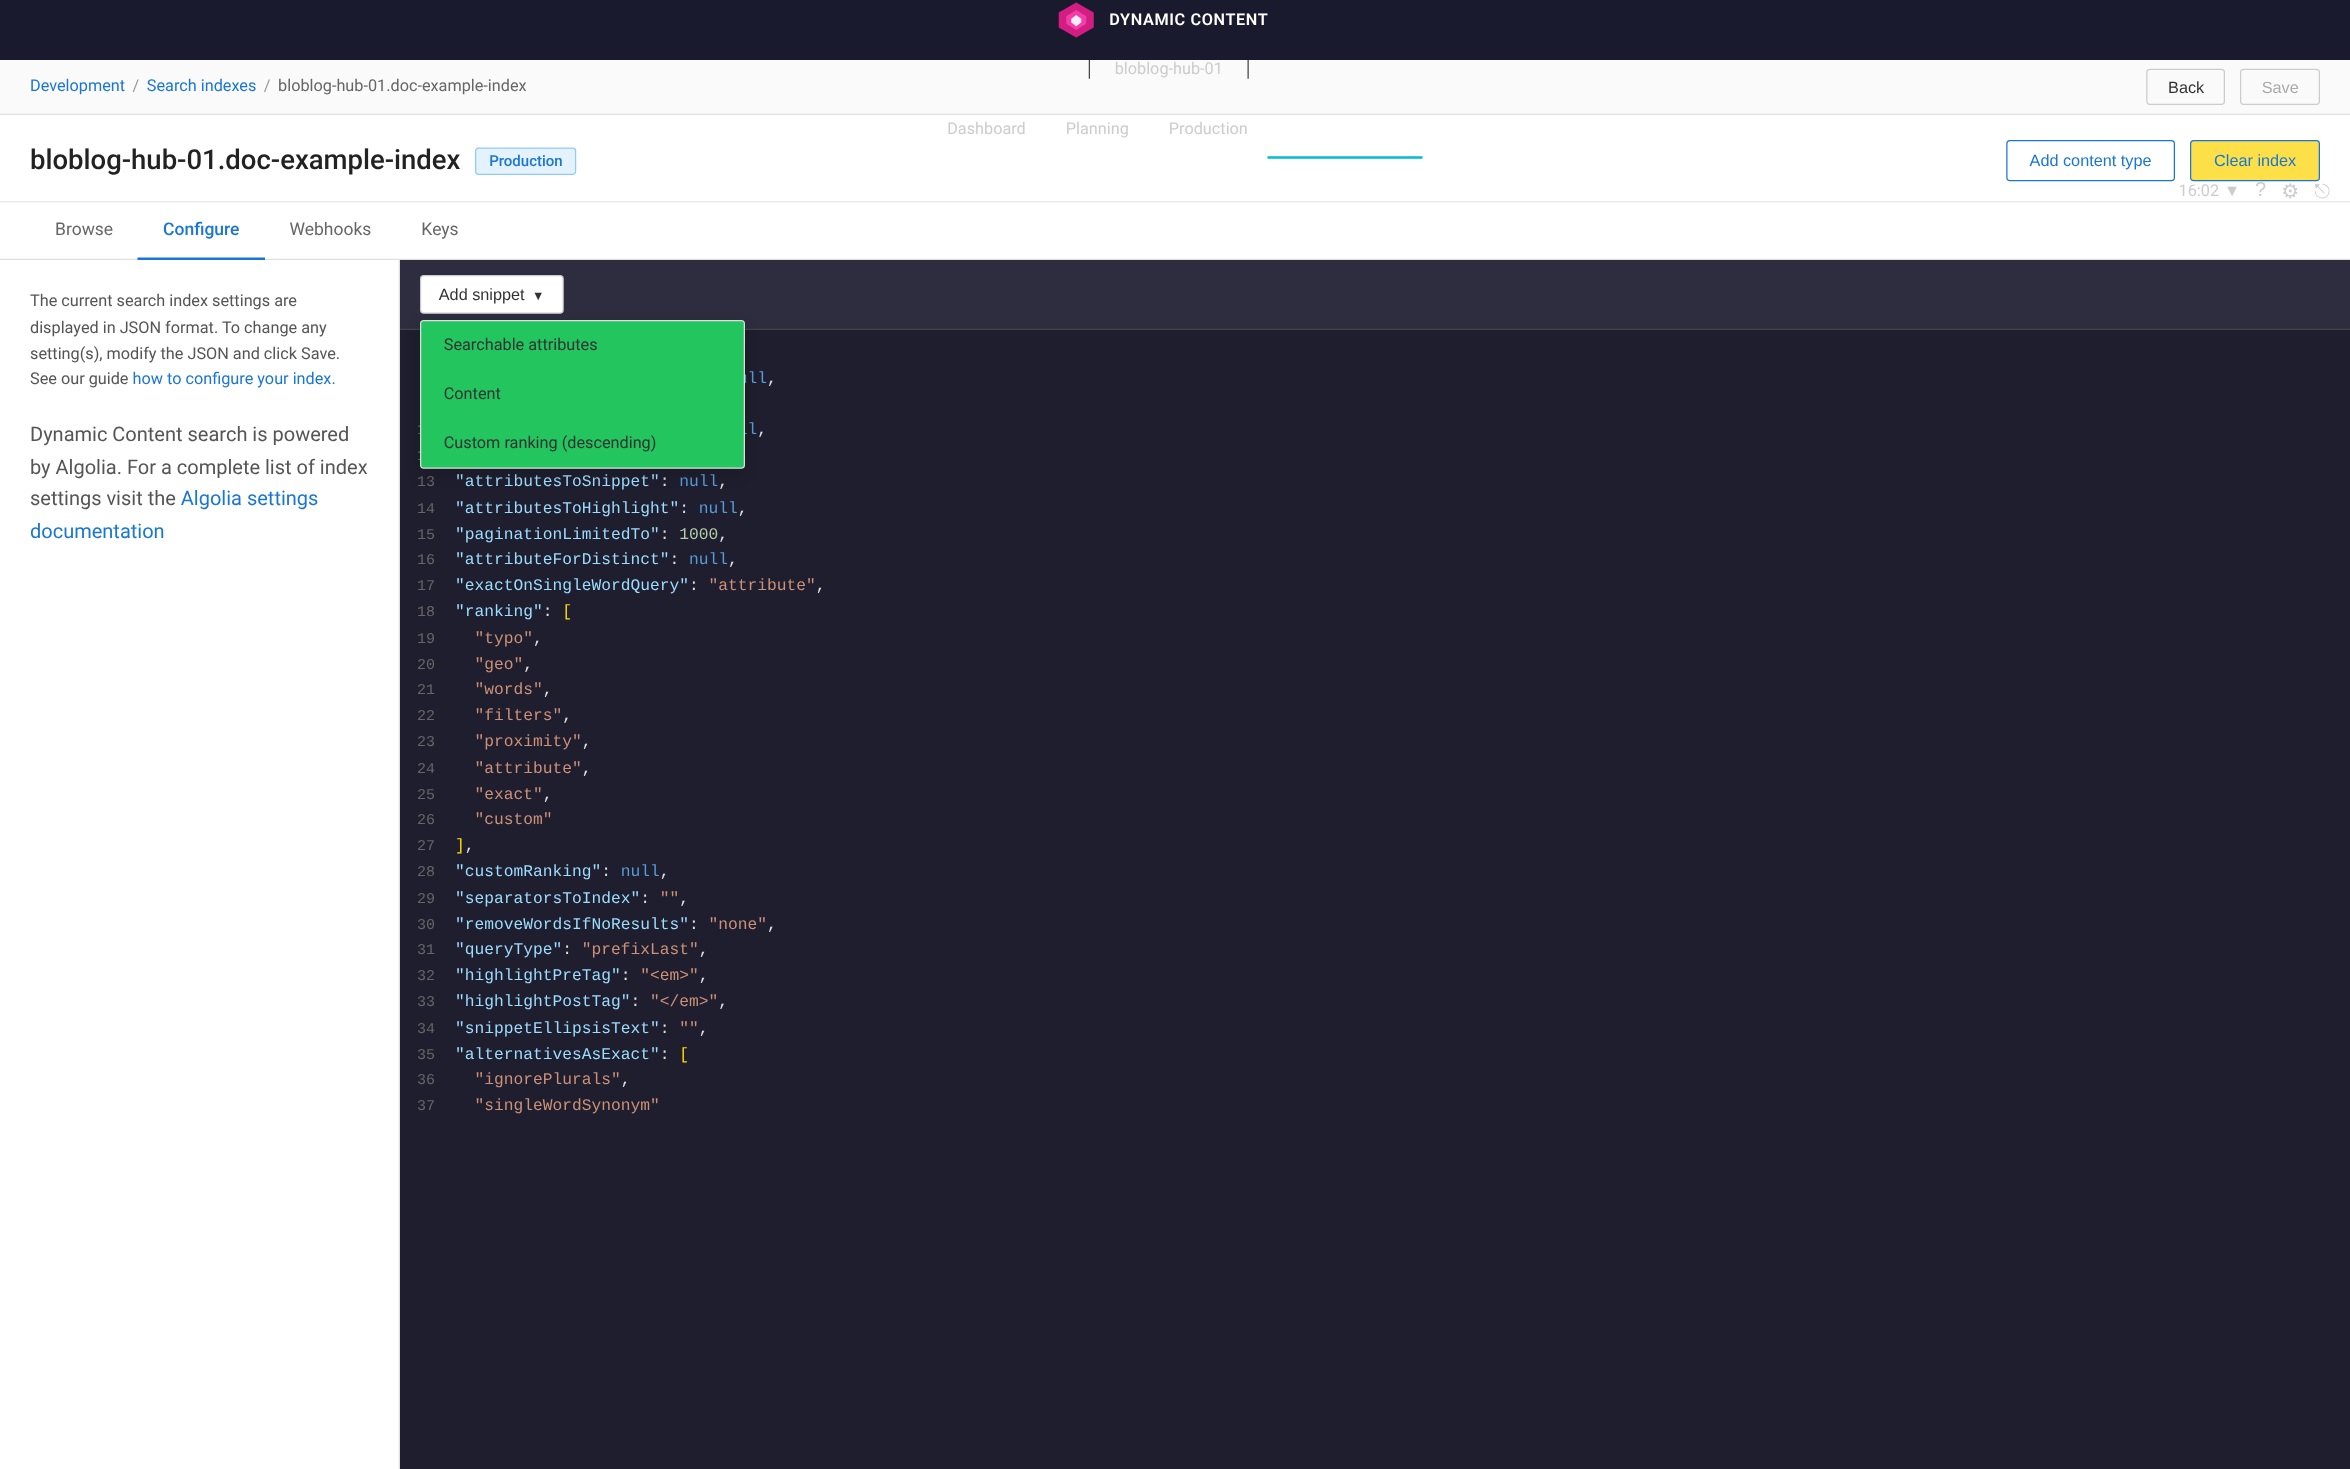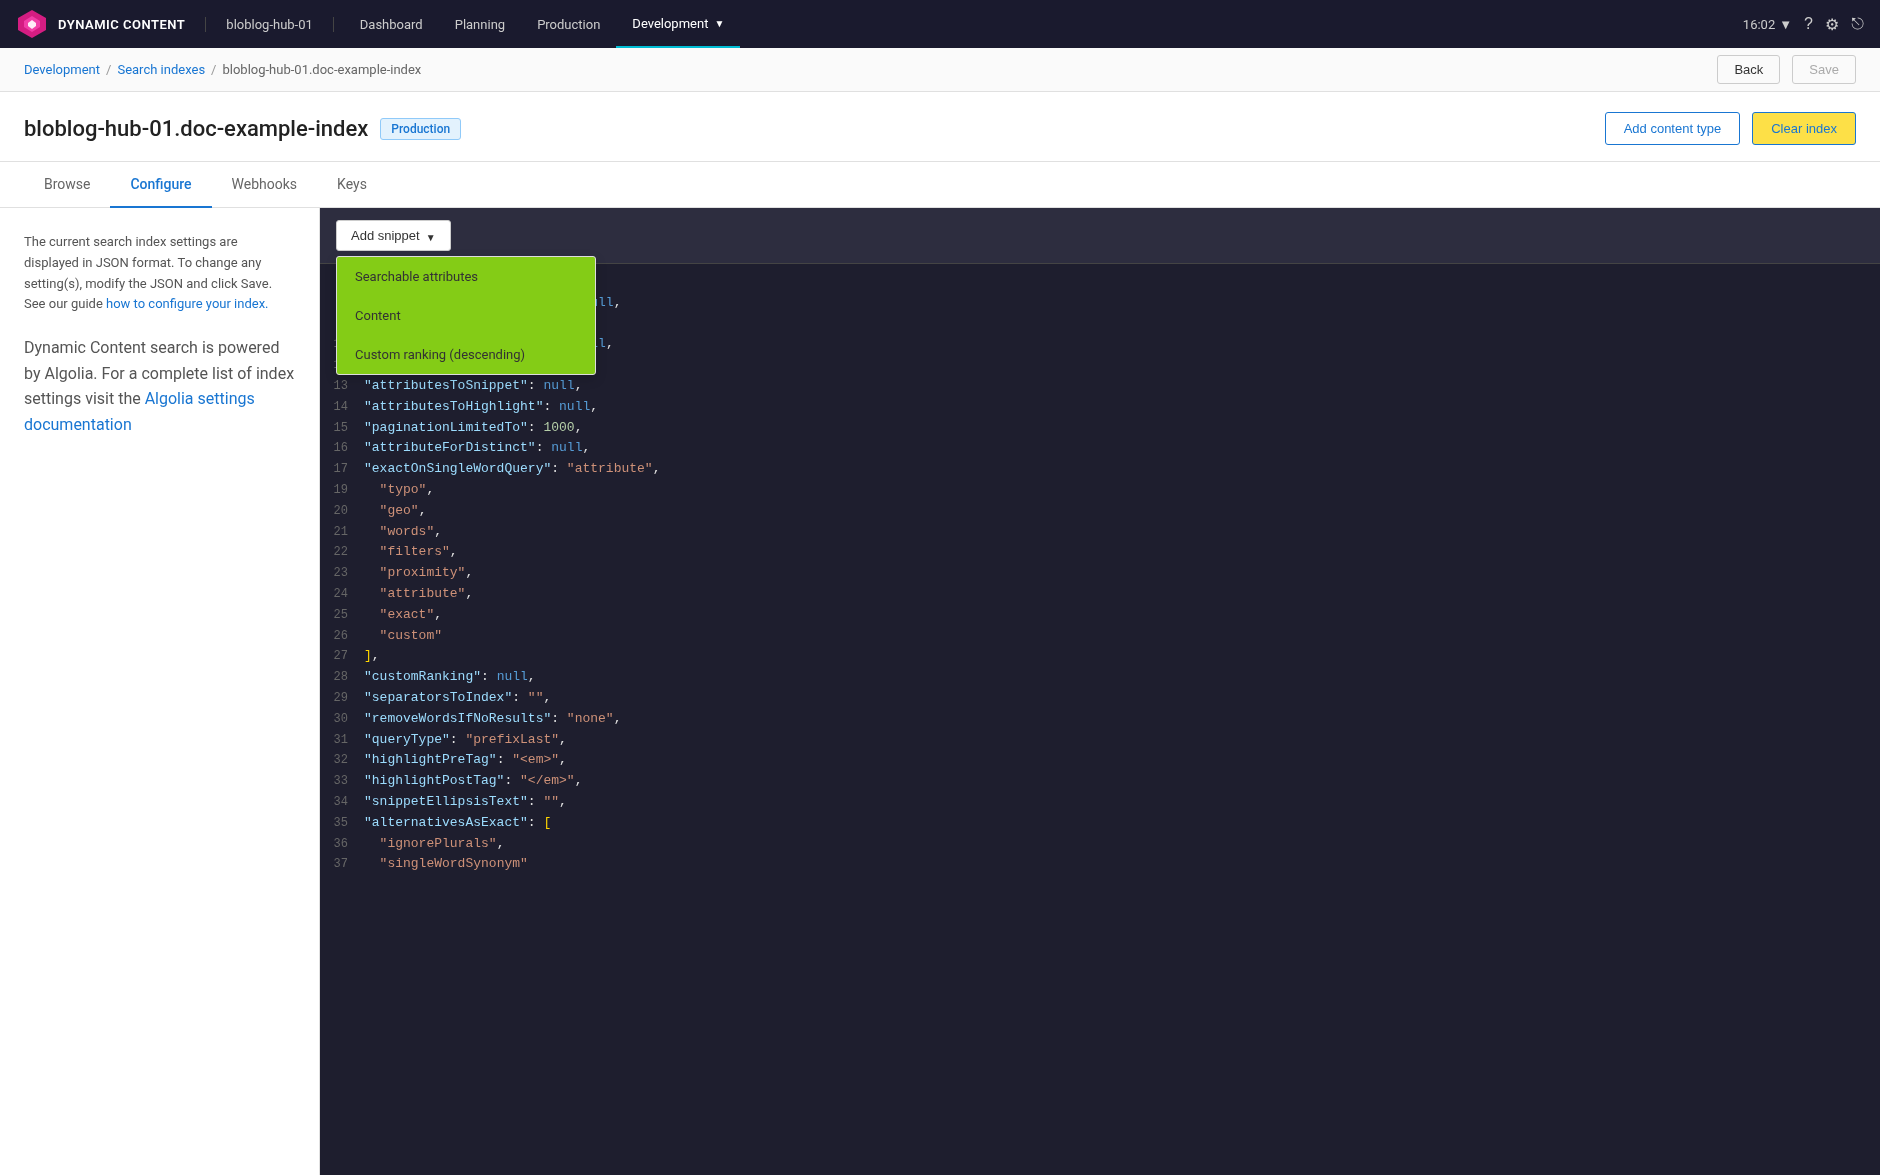--- a/index.html
+++ b/index.html
@@ -1,20 +1,20 @@
 <!DOCTYPE html>
 <html><head>
   <meta charset="utf-8">
   <style>
     * { margin: 0; padding: 0; box-sizing: border-box; }
     body { font-family: -apple-system, BlinkMacSystemFont, 'Segoe UI', Roboto, sans-serif; background: #fff; color: #333; font-size: 14px; }
 
     
     .top-nav {
-      display: flex; align-items: center; background: #1a1a2e; height: 48px; padding: 0 16px; gap: 0;
+      display: flex; align-items: center; background: #1a1a2e; height: 48px; padding: 0 16px; gap: 16px; flex-direction: column;
     }
     .logo-area { display: flex; align-items: center; gap: 10px; margin-right: 20px; }
     .logo-icon { width: 32px; height: 32px; }
     .logo-text { color: #fff; font-size: 13px; font-weight: 600; letter-spacing: 0.5px; text-transform: uppercase; white-space: nowrap; }
     .hub-name { color: #ccc; font-size: 13px; padding: 0 20px; border-left: 1px solid #444; border-right: 1px solid #444; margin-right: 10px; }
     .nav-links { display: flex; align-items: center; flex: 1; }
     .nav-link { color: #ccc; font-size: 13px; padding: 0 16px; height: 48px; display: flex; align-items: center; cursor: pointer; text-decoration: none; }
     .nav-link.active { color: #fff; border-bottom: 2px solid #00bcd4; }
     .nav-link.dropdown { display: flex; align-items: center; gap: 6px; }
     .nav-right { display: flex; align-items: center; gap: 12px; margin-left: auto; }
@@ -87,21 +87,21 @@
       padding: 12px 16px; background: #2d2d3f; border-bottom: 1px solid #444; position: relative;
     }
     .btn-add-snippet {
       display: flex; align-items: flex-end; gap: 6px;
       background: #fff; border: 1px solid #ccc; color: #333;
       padding: 7px 14px; border-radius: 3px; cursor: pointer; font-size: 13px;
     }
 
     
     .dropdown-menu {
-      position: absolute; top: 48px; left: 16px; background: #84cc16;
+      position: absolute; top: 48px; left: 16px; background: #22c55e;
       border: 1px solid #ddd; border-radius: 3px; box-shadow: 0 4px 12px rgba(0,0,0,0.15);
       z-index: 100; min-width: 260px;
     }
     .dropdown-item {
       padding: 12px 18px; font-size: 13px; color: #333; cursor: pointer;
     }
 
     
     .code-editor {
       flex: 1; overflow-y: auto; padding: 8px 0; font-family: 'Courier New', Courier, monospace;
@@ -256,20 +256,24 @@
       </div>
       <div class="code-line">
         <span class="line-num">16</span>
         <span class="line-content"><span class="c-key">"attributeForDistinct"</span>: <span class="c-null">null</span>,</span>
       </div>
       <div class="code-line">
         <span class="line-num">17</span>
         <span class="line-content"><span class="c-key">"exactOnSingleWordQuery"</span>: <span class="c-str">"attribute"</span>,</span>
       </div>
       <div class="code-line">
+        <span class="line-num">18</span>
+        <span class="line-content"><span class="c-key">"ranking"</span>: <span class="c-bracket">[</span></span>
+      </div>
+      <div class="code-line">
         <span class="line-num">19</span>
         <span class="line-content">  <span class="c-str">"typo"</span>,</span>
       </div>
       <div class="code-line">
         <span class="line-num">20</span>
         <span class="line-content">  <span class="c-str">"geo"</span>,</span>
       </div>
       <div class="code-line">
         <span class="line-num">21</span>
         <span class="line-content">  <span class="c-str">"words"</span>,</span>

